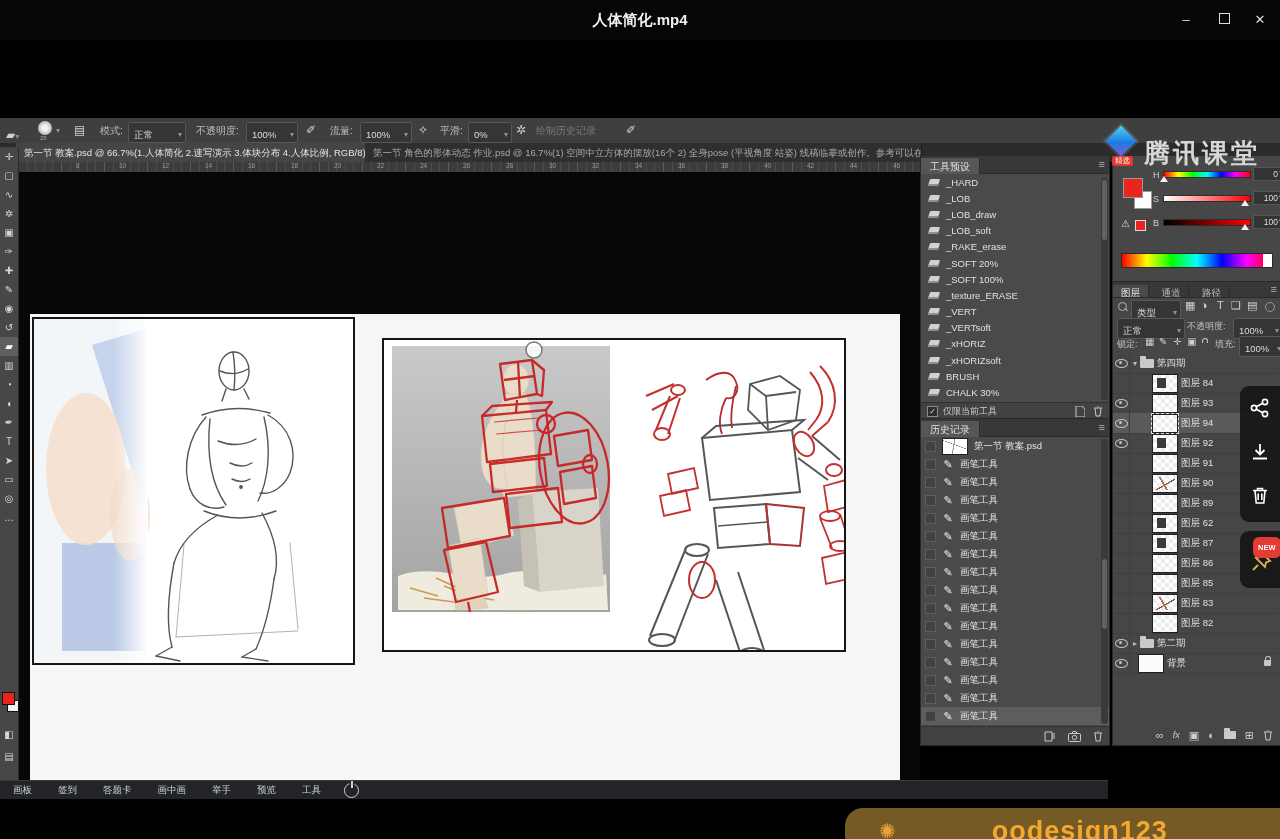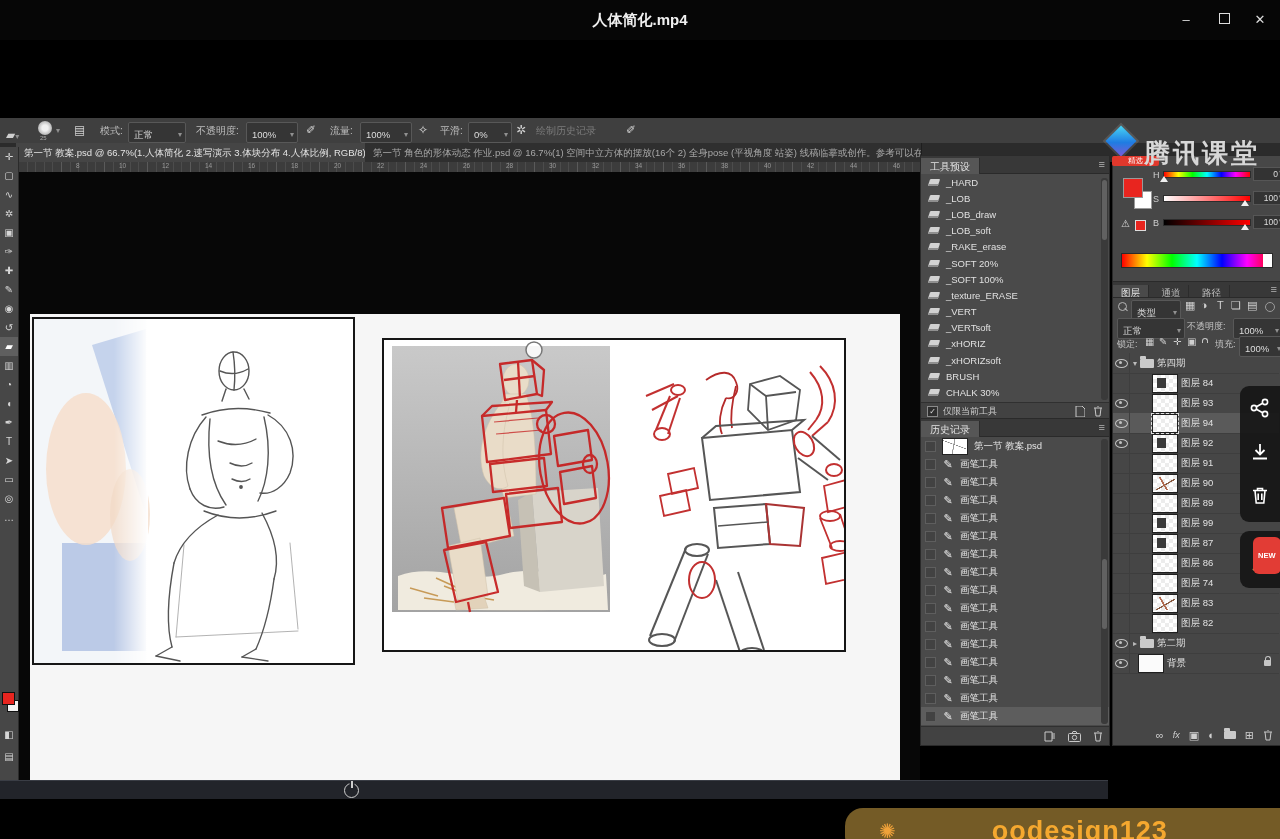--- a/index.html
+++ b/index.html
@@ -97,26 +97,26 @@
   .folder{width:14px;height:9px;background:#cacaca;border-radius:1px;position:relative;flex:0 0 auto;}
   .folder::before{content:'';position:absolute;top:-3px;left:0;width:6px;height:3px;background:#cacaca;border-radius:1px 1px 0 0;}
   .lname{font-size:9.5px;color:#e2e2e2;margin-left:3px;white-space:nowrap;}
   .exp{font-size:8px;color:#bbb;width:10px;text-align:center;flex:0 0 auto;}
   .lockicon{margin-left:auto;margin-right:8px;width:7px;height:6px;background:#c6c6c6;position:relative;border-radius:1px;}
   .lockicon::before{content:'';position:absolute;top:-4px;left:1px;width:4px;height:4px;border:1px solid #c6c6c6;border-bottom:none;border-radius:3px 3px 0 0;}
   .lficon{font-size:11px;color:#cfcfcf;cursor:pointer;}
   
   #sideoverlay1{left:1240px;top:386px;width:40px;height:136px;background:rgba(22,22,22,.92);border-radius:9px 0 0 9px;}
   #sideoverlay2{left:1240px;top:531px;width:40px;height:57px;background:rgba(22,22,22,.92);border-radius:9px 0 0 9px;}
-  #newbadge{left:1253px;top:537px;padding:14px 5px;background:#e23c35;color:#fff;font-size:7.5px;font-weight:700;border-radius:6px;z-index:5;}
+  #newbadge{left:1253px;top:537px;padding:6px 5px;background:#e23c35;color:#fff;font-size:7.5px;font-weight:700;border-radius:6px;z-index:5;}
   
   #tlogo{left:1096px;top:124px;width:190px;height:42px;z-index:6;}
   #tlogo-diamond{position:absolute;left:14px;top:6px;width:22px;height:22px;transform:rotate(45deg);
     background:linear-gradient(135deg,#49d6f4,#1f7ce2 55%,#7a5bd8);box-shadow:0 0 0 2px rgba(255,255,255,.12);}
-  #tlogo-badge{position:absolute;left:16px;top:32px;background:#e0382c;color:#fff;font-size:7.5px;padding:0 16px;border-radius:2px;line-height:10px;}
+  #tlogo-badge{position:absolute;left:16px;top:32px;background:#e0382c;color:#fff;font-size:7.5px;padding:0 3px;border-radius:2px;line-height:10px;}
   #tlogo-text{position:absolute;left:48px;top:12px;font-size:26px;letter-spacing:3px;color:#d7d7d7;font-weight:600;}
   
   #bottombar{left:0;top:780px;width:1108px;height:18px;background:#22242a;border-top:1px solid #3a3d45;display:flex;align-items:center;}
   .bitem{font-size:9.5px;color:#ccd0d8;padding:0 13px;cursor:pointer;white-space:nowrap;}
   #powerbtn{position:absolute;left:344px;top:2px;width:13px;height:13px;border:1.6px solid #cfcfcf;border-radius:50%;cursor:pointer;}
   #powerbtn::before{content:'';position:absolute;left:50%;top:-3px;transform:translateX(-50%);width:5px;height:4px;background:#22242a;}
   #powerbtn::after{content:'';position:absolute;left:50%;top:-3px;transform:translateX(-50%);width:2px;height:7px;background:#cfcfcf;}
   
   #watermark{left:845px;top:808px;width:460px;height:46px;border-radius:18px;background:rgba(122,96,40,.95);display:flex;align-items:center;}
   #wm-sun{color:#f0a23a;font-size:20px;margin-left:34px;}
@@ -730,36 +730,36 @@
           <span class="lname">图层 90</span>
         </div>
         <div class="lrow" style="top: 195px;">
           <span class="eyecell"></span>
           <span class="thumb t-plain" style="margin-left: 22px;"></span>
           <span class="lname">图层 89</span>
         </div>
         <div class="lrow" style="top: 215px;">
           <span class="eyecell"></span>
           <span class="thumb t-dark" style="margin-left: 22px;"></span>
-          <span class="lname">图层 99</span>
+          <span class="lname">图层 62</span>
         </div>
         <div class="lrow" style="top: 235px;">
           <span class="eyecell"></span>
           <span class="thumb t-dark" style="margin-left: 22px;"></span>
           <span class="lname">图层 87</span>
         </div>
         <div class="lrow" style="top: 255px;">
           <span class="eyecell"></span>
           <span class="thumb t-plain" style="margin-left: 22px;"></span>
           <span class="lname">图层 86</span>
         </div>
         <div class="lrow" style="top: 275px;">
           <span class="eyecell"></span>
           <span class="thumb t-plain" style="margin-left: 22px;"></span>
-          <span class="lname">图层 74</span>
+          <span class="lname">图层 85</span>
         </div>
         <div class="lrow" style="top: 295px;">
           <span class="eyecell"></span>
           <span class="thumb t-sketch" style="margin-left: 22px;"></span>
           <span class="lname">图层 83</span>
         </div>
         <div class="lrow" style="top: 315px;">
           <span class="eyecell"></span>
           <span class="thumb t-plain" style="margin-left: 22px;"></span>
           <span class="lname">图层 82</span>
@@ -825,20 +825,29 @@
     </span>
   </div>
 
   <div id="tlogo" class="abs">
     <span id="tlogo-diamond"></span>
     <span id="tlogo-badge">精选</span>
     <span id="tlogo-text">腾讯课堂</span>
   </div>
 
   <div id="bottombar" class="abs">
+    <div id="bbitems" style="display:flex;align-items:center;">
+        <div class="bitem">画板</div>
+        <div class="bitem">签到</div>
+        <div class="bitem">答题卡</div>
+        <div class="bitem">画中画</div>
+        <div class="bitem">举手</div>
+        <div class="bitem">预览</div>
+        <div class="bitem">工具</div>
+      </div>
     <div id="powerbtn"></div>
   </div>
 
   <div id="watermark" class="abs">
     <span id="wm-sun">✺</span>
     <span id="wm-text">oodesign123</span>
   </div>
 
 </div>
 

